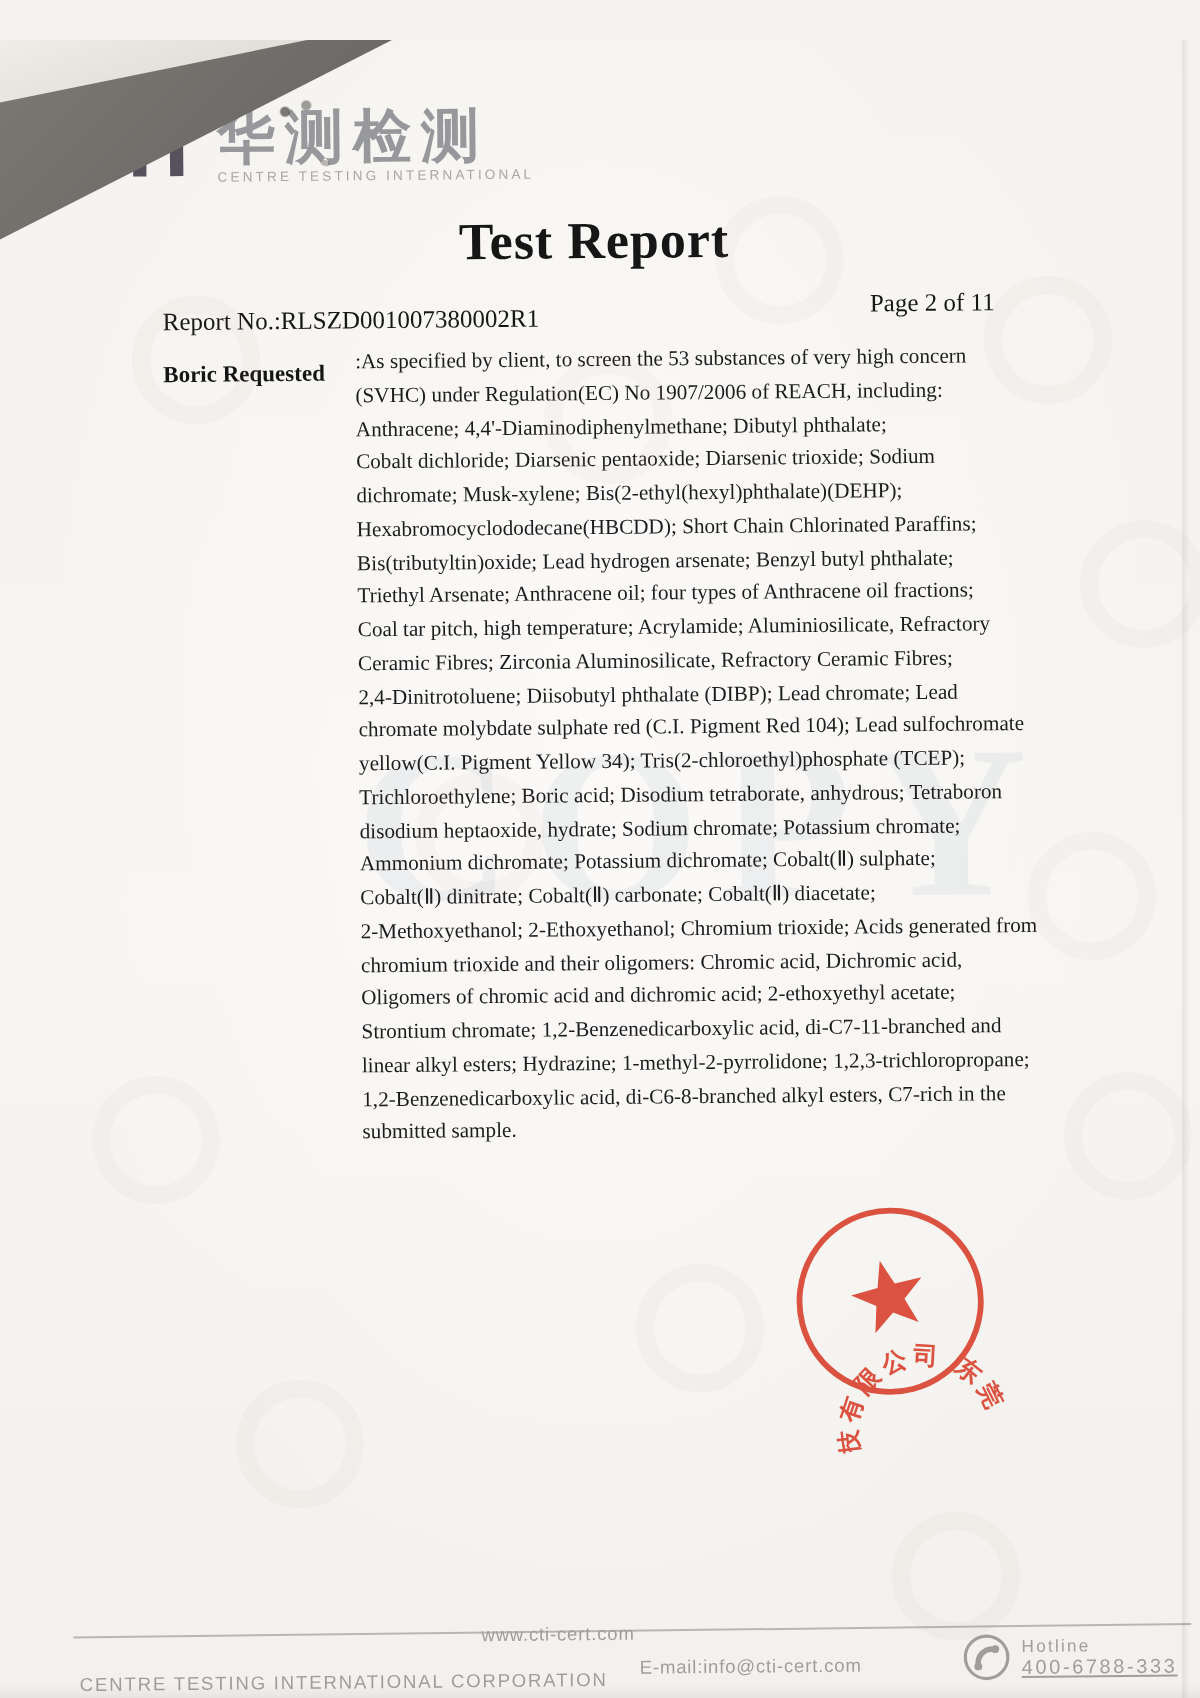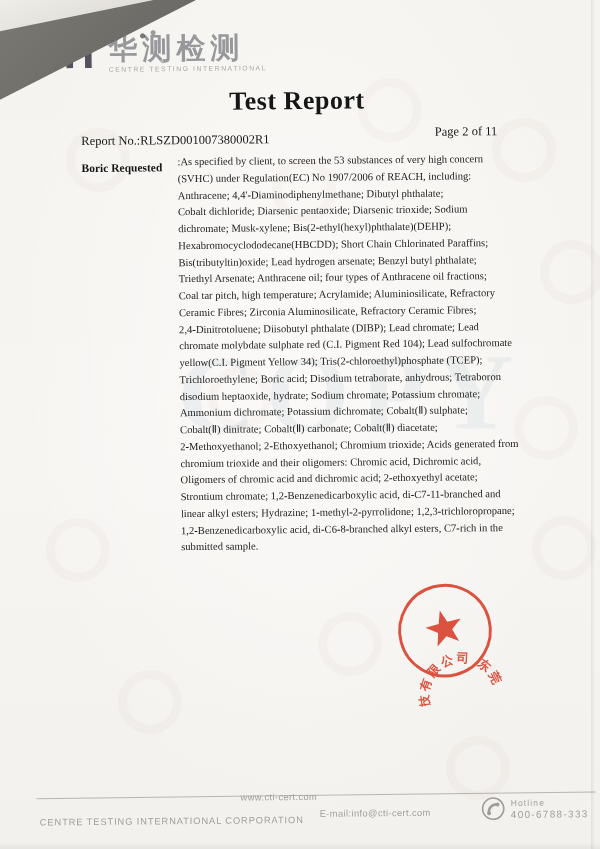--- a/index.html
+++ b/index.html
@@ -7,20 +7,21 @@
     width:600px;height:849px;overflow:hidden;
     background:#f6f4f0;
     font-family:"Liberation Serif", serif;
     position:relative;
   }
   .page{
     position:absolute;inset:0;
     background:
       radial-gradient(ellipse at 50% 40%, rgba(255,255,255,.5), rgba(0,0,0,0) 70%),
       linear-gradient(180deg,#f5f3ef 0%,#f7f5f2 55%,#f3f1ed 100%);
+    margin-top: 20px;
   }
   .tilt{position:absolute;inset:0;transform:rotate(-0.55deg);}
 
   
   .logo{position:absolute;left:28px;top:30px;display:flex;align-items:flex-start;}
   .logo-word{
     position:relative;
     font-family:"Liberation Sans",sans-serif;
     font-weight:800;font-size:46px;line-height:40px;letter-spacing:-2px;
     color:#56525d;
@@ -89,21 +90,21 @@
     position:absolute;left:33px;right:8px;top:795px;height:1px;
     background:#b8b6b2;transform:rotate(-.15deg);
   }
   .footer-text{
     position:absolute;font-family:"Liberation Sans",sans-serif;color:#a09e9b;
   }
   .f-company{left:36px;top:815px;font-size:9.3px;letter-spacing:.9px;}
   .f-www{left:237px;top:792px;font-size:9.3px;letter-spacing:.4px;}
   .f-email{left:316px;top:809px;font-size:9.3px;letter-spacing:.4px;}
   .f-hot-label{left:507px;top:800px;font-size:8.6px;letter-spacing:1.1px;text-align:right;}
-  .f-hot-num{left:507px;top:811px;font-size:10px;letter-spacing:1.3px;}
+  .f-hot-num{left:507px;top:811px;font-size:10px;letter-spacing:1.3px;text-decoration:underline;}
   .phone-icon{position:absolute;left:477px;top:798px;width:25px;height:25px;}
 
   
   .corner-dark{
     position:absolute;left:0;top:0;width:200px;height:105px;
     background:linear-gradient(135deg,#7b7974,#64625e);
     clip-path:polygon(0 0,98% 0,0 95%);
   }
   .corner-light{
     position:absolute;left:0;top:0;width:160px;height:34px;

